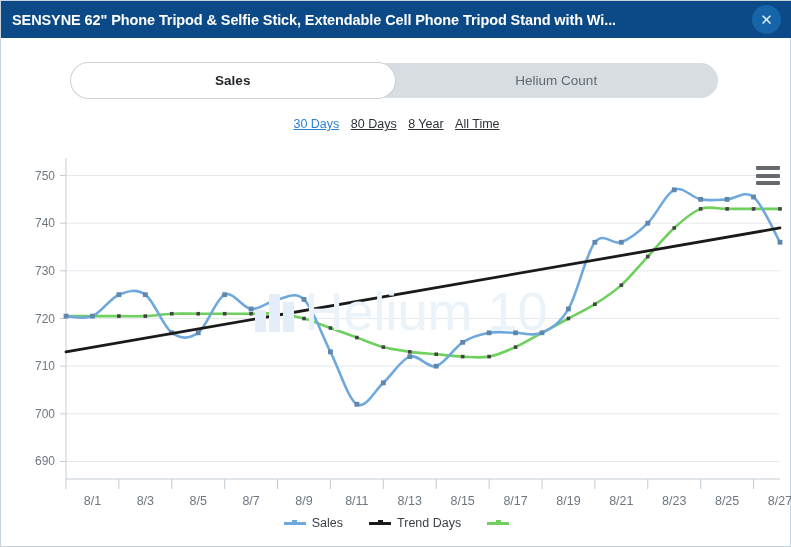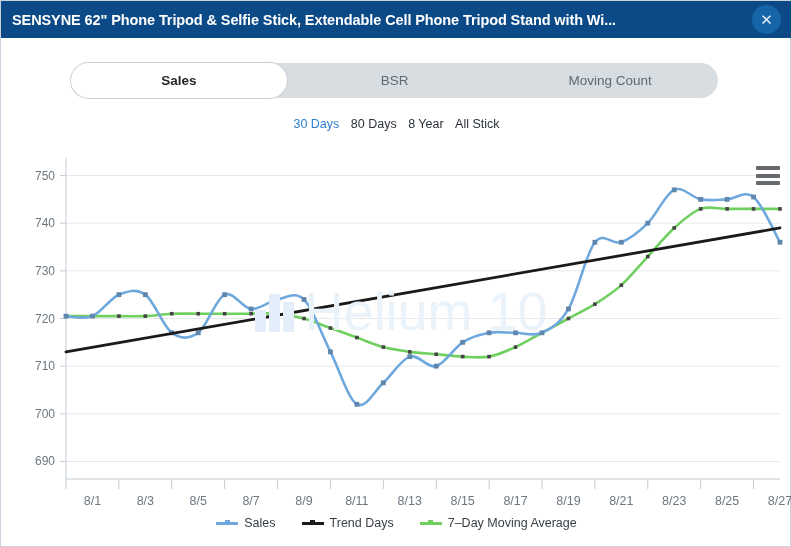--- a/index.html
+++ b/index.html
@@ -44,21 +44,21 @@
     background:#ffffff;color:#23272b;font-weight:bold;
     box-shadow:0 0 0 1px #c9d0d7;
   }
 
   
   #ranges{
     position:absolute;left:0;top:116px;width:791px;
     text-align:center;font-size:12.5px;
   }
   #ranges .rng{
-    display:inline-block;margin:0 4px;cursor:pointer;
+    display:inline-block;margin:0 4px;text-decoration:underline;cursor:pointer;
     color:#2b3137;
   }
   #ranges .rng.active{color:#2f7fd1;}
 
   
   #chart{
     position:absolute;left:0;top:140px;width:791px;height:407px;
   }
   #chart svg{display:block;}
   #ylabel{
@@ -106,29 +106,28 @@
 
 <div id="app">
 
   <div id="titlebar">
     <div class="title">SENSYNE 62" Phone Tripod &amp; Selfie Stick, Extendable Cell Phone Tripod Stand with Wi...</div>
     <button id="close-btn">✕</button>
   </div>
 
   <div id="tabs">
     <div class="tab active">Sales</div>
-    <div class="tab">BSR</div>
-    <div class="tab">Moving Count</div>
+    <div class="tab">Helium Count</div>
   </div>
 
   <div id="ranges">
     <span class="rng active">30 Days</span>
     <span class="rng">80 Days</span>
     <span class="rng">8 Year</span>
-    <span class="rng">All Stick</span>
+    <span class="rng">All Time</span>
   </div>
 
   <div id="chart">
     <div id="wm">
       <div class="wmInner">
         <div class="wmLogo">
           <i style="height:22px"></i>
             <i style="height:38px"></i>
             <i style="height:30px"></i>
         </div>
@@ -268,17 +267,16 @@
           <i class="l1" style="background: rgb(26, 26, 26);"></i>
           <b class="m1" style="background: rgb(26, 26, 26);"></b>
         </span>
       <span class="lbl">Trend Days</span>
     </div>
     <div class="lg">
       <span class="swatch">
           <i class="l2" style="background: rgb(111, 207, 95);"></i>
           <b class="m2" style="background: rgb(111, 207, 95);"></b>
         </span>
-      <span class="lbl">7–Day Moving Average</span>
     </div>
   </div>
 
 </div>
 
 </body></html>

